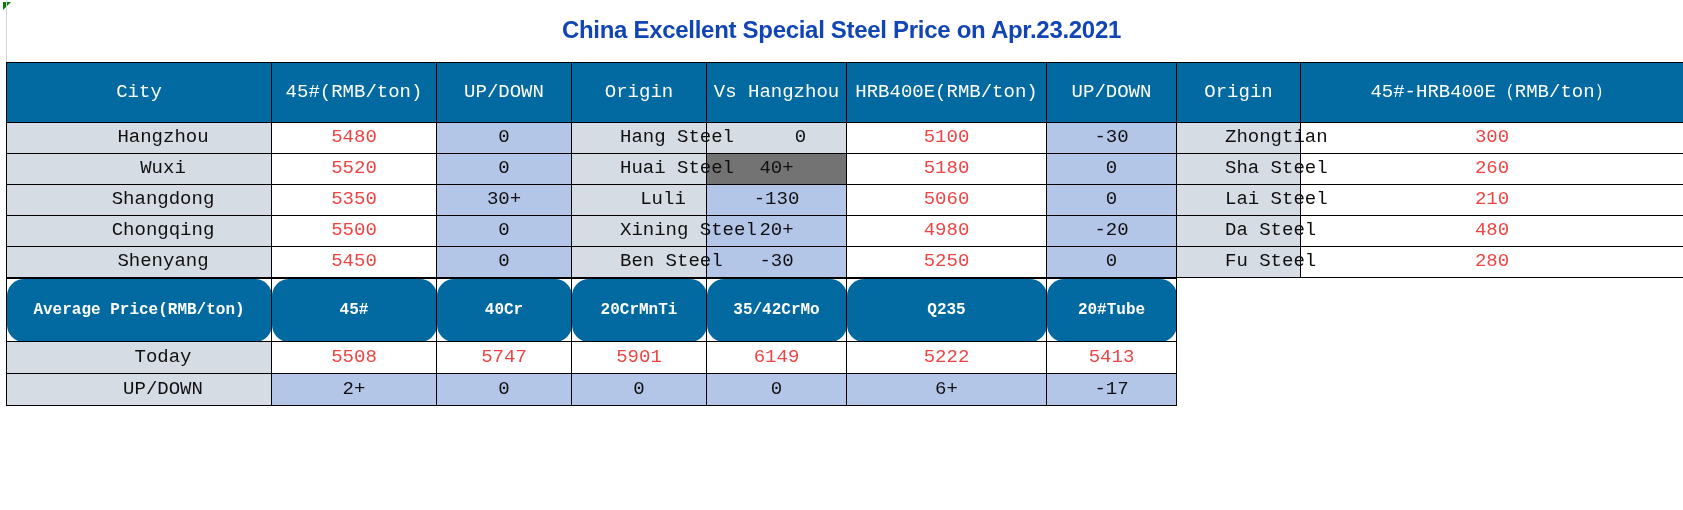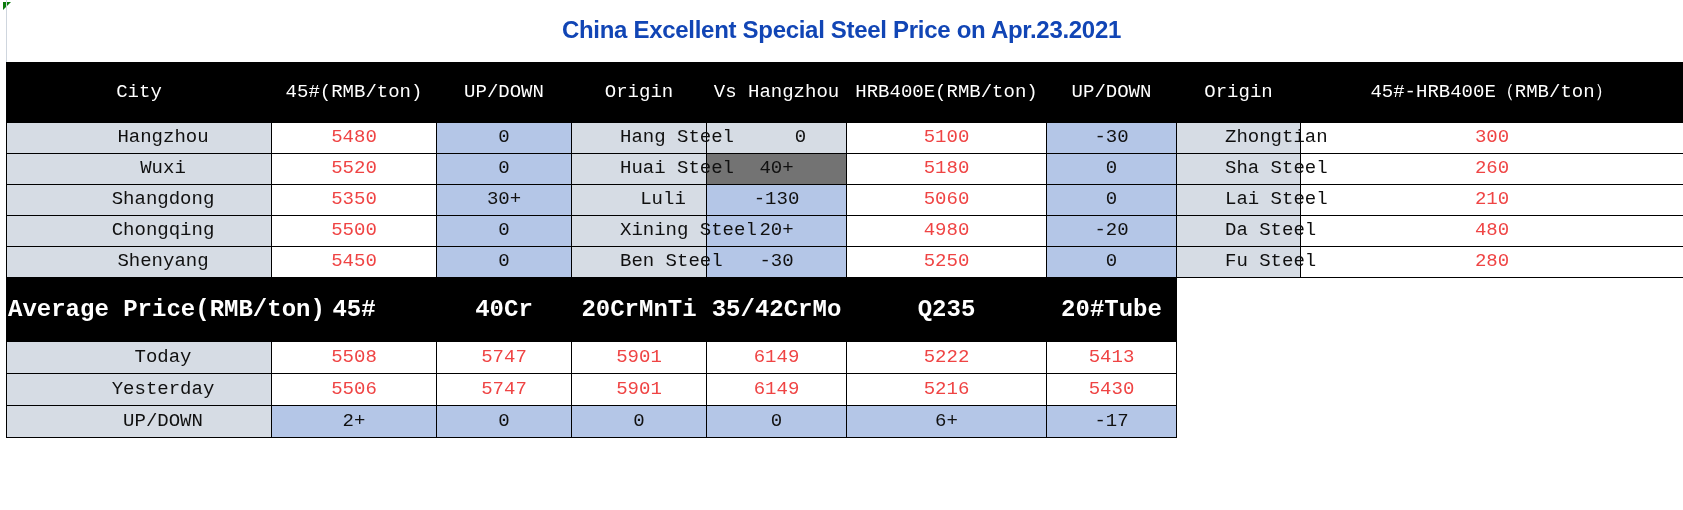--- a/index.html
+++ b/index.html
@@ -39,35 +39,35 @@
     text-align:center;
     vertical-align:middle;
     font-size:19px;
     white-space:nowrap;
     overflow:visible;
     padding:0;
     line-height:1.05;
   }
 
   
-  .hdr{background:#000000;color:#ffffff;}
+  .hdr{background:#0369a1;color:#ffffff;}
   .lbl{background:#d6dce4;color:#101010;padding-left:48px;}   
   .val{background:#ffffff;color:#ef4444;}   
   .chg{background:#b4c6e7;color:#111111;}   
   .hot{background:#737373;color:#111111;}   
   .blank{background:#ffffff;border:none;}
 
   
   #main-table{width:1677px;}
   #main-table tr.head-row td{height:59px;}
   #main-table tr.data-row td{height:30px;}
 
   
   #avg-table{width:1677px;}
-  #avg-table tr.avg-head-row td{height:62px;font-weight:bold;font-size:24px;}
+  #avg-table tr.avg-head-row td{height:62px;font-weight:bold;font-size:16px;border-radius:17px;}
   #avg-table tr.avg-row td{height:31px;}
   #avg-table td.avg-title{font-size:20px;font-weight:normal;padding:0 1px;}
 
   .overflow{overflow:visible;margin-top:48px;}
 </style>
 </head>
 <body>
 
 <div id="corner-flag"></div>
 <div id="left-rule"></div>
@@ -184,30 +184,20 @@
           <td class="lbl">Today</td>
           <td class="val">5508</td>
           <td class="val">5747</td>
           <td class="val">5901</td>
           <td class="val">6149</td>
           <td class="val">5222</td>
           <td class="val">5413</td>
           <td class="blank"></td>
         </tr>
         <tr class="avg-row">
-          <td class="lbl">Yesterday</td>
-          <td class="val">5506</td>
-          <td class="val">5747</td>
-          <td class="val">5901</td>
-          <td class="val">6149</td>
-          <td class="val">5216</td>
-          <td class="val">5430</td>
-          <td class="blank"></td>
-        </tr>
-        <tr class="avg-row">
           <td class="lbl">UP/DOWN</td>
           <td class="chg">2+</td>
           <td class="chg">0</td>
           <td class="chg">0</td>
           <td class="chg">0</td>
           <td class="chg">6+</td>
           <td class="chg">-17</td>
           <td class="blank"></td>
         </tr>
       </tbody>

